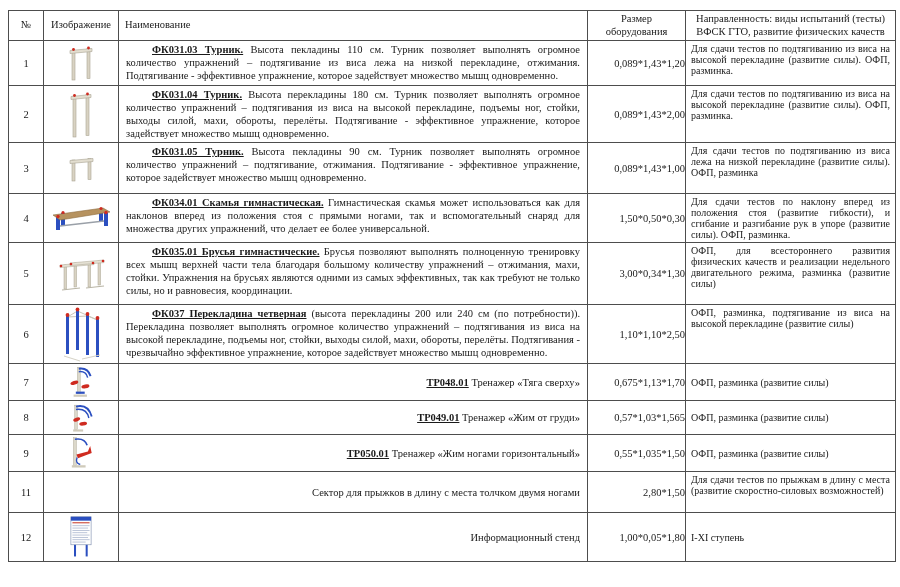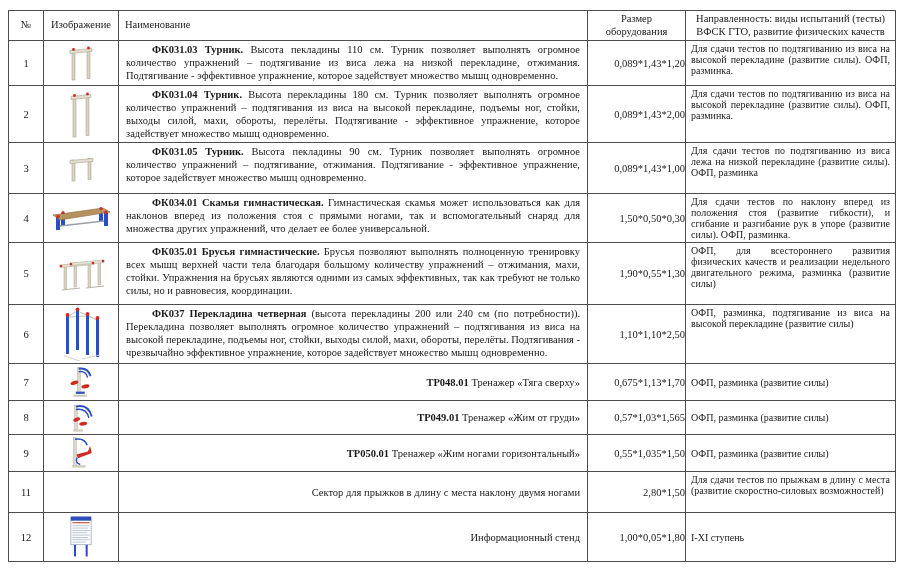--- a/index.html
+++ b/index.html
@@ -39,21 +39,21 @@
   td.num  { text-align: center; vertical-align: middle; font-size: 10.5px; }
   td.img  { text-align: center; vertical-align: middle; }
   td.img svg { display: block; margin: 0 auto; }
   td.name { padding: 2px 7px; font-size: 10.5px; line-height: 13px; }
   td.name .para { text-indent: 26px; text-align: justify; }
   td.name.mid { vertical-align: middle; }
   td.name.mid .para { text-align: right; }
   td.size { text-align: right; vertical-align: middle; font-size: 10.5px; }
   td.purp { padding: 2px 5px; font-size: 10px; line-height: 11px; text-align: justify; }
   td.purp.mid { vertical-align: middle; text-align: left; margin-left: 41px; }
-  b { font-weight: bold; }
+  b { font-weight: bold; text-decoration: underline; }
 </style>
 </head>
 <body>
 
 <div class="doc">
 <table class="equip">
   <colgroup>
     <col class="c-num">
         <col class="c-img">
         <col class="c-name">
@@ -158,21 +158,21 @@
         <line x1="33" y1="34" x2="51" y2="32" stroke="#b9b5a6" stroke-width="1.2"></line>
         <circle cx="8" cy="12" r="1.3" fill="#cf2b20"></circle>
               <circle cx="40" cy="9" r="1.3" fill="#cf2b20"></circle>
         <circle cx="18" cy="10" r="1.3" fill="#cf2b20"></circle>
               <circle cx="50" cy="7" r="1.3" fill="#cf2b20"></circle>
       </svg>
     </td>
     <td class="name">
       <div class="para"><b>ФК035.01 Брусья гимнастические.</b><span> Брусья позволяют выполнять полноценную тренировку всех мышц верхней части тела благодаря большому количеству упражнений – отжимания, махи, стойки. Упражнения на брусьях являются одними из самых эффективных, так как требуют не только силы, но и равновесия, координации.</span></div>
     </td>
-    <td class="size">1,90*0,55*1,30</td>
+    <td class="size">3,00*0,34*1,30</td>
     <td class="purp">ОФП, для всестороннего развития физических качеств и реализации недельного двигательного режима, разминка (развитие силы)</td>
   </tr>
 
   <tr style="height:59px">
     <td class="num">6</td>
     <td class="img">
       <svg width="42" height="55" viewBox="0 0 42 55">
         <path d="M7.5,10 L17.5,4 L37.5,13 L27.5,9 Z" fill="none" stroke="#c9c5b8" stroke-width="1"></path>
         <rect x="6" y="9" width="3" height="38" fill="#2b4fc0"></rect>
         <rect x="16" y="3" width="3" height="40" fill="#2b4fc0"></rect>
@@ -247,21 +247,21 @@
     </td>
     <td class="size">0,55*1,035*1,50</td>
     <td class="purp mid">ОФП, разминка (развитие силы)</td>
   </tr>
 
 
   <tr style="height:41px">
     <td class="num">11</td>
     <td class="img"></td>
     <td class="name mid">
-      <div class="para"><b></b><span>Сектор для прыжков в длину с места наклону двумя ногами</span></div>
+      <div class="para"><b></b><span>Сектор для прыжков в длину с места толчком двумя ногами</span></div>
     </td>
     <td class="size">2,80*1,50</td>
     <td class="purp">Для сдачи тестов по прыжкам в длину с места (развитие скоростно-силовых возможностей)</td>
   </tr>
 
   <tr style="height:49px">
     <td class="num">12</td>
     <td class="img">
       <svg width="28" height="46" viewBox="0 0 36 56">
         <rect x="9" y="36" width="2.6" height="17" fill="#2b4fc0"></rect>

